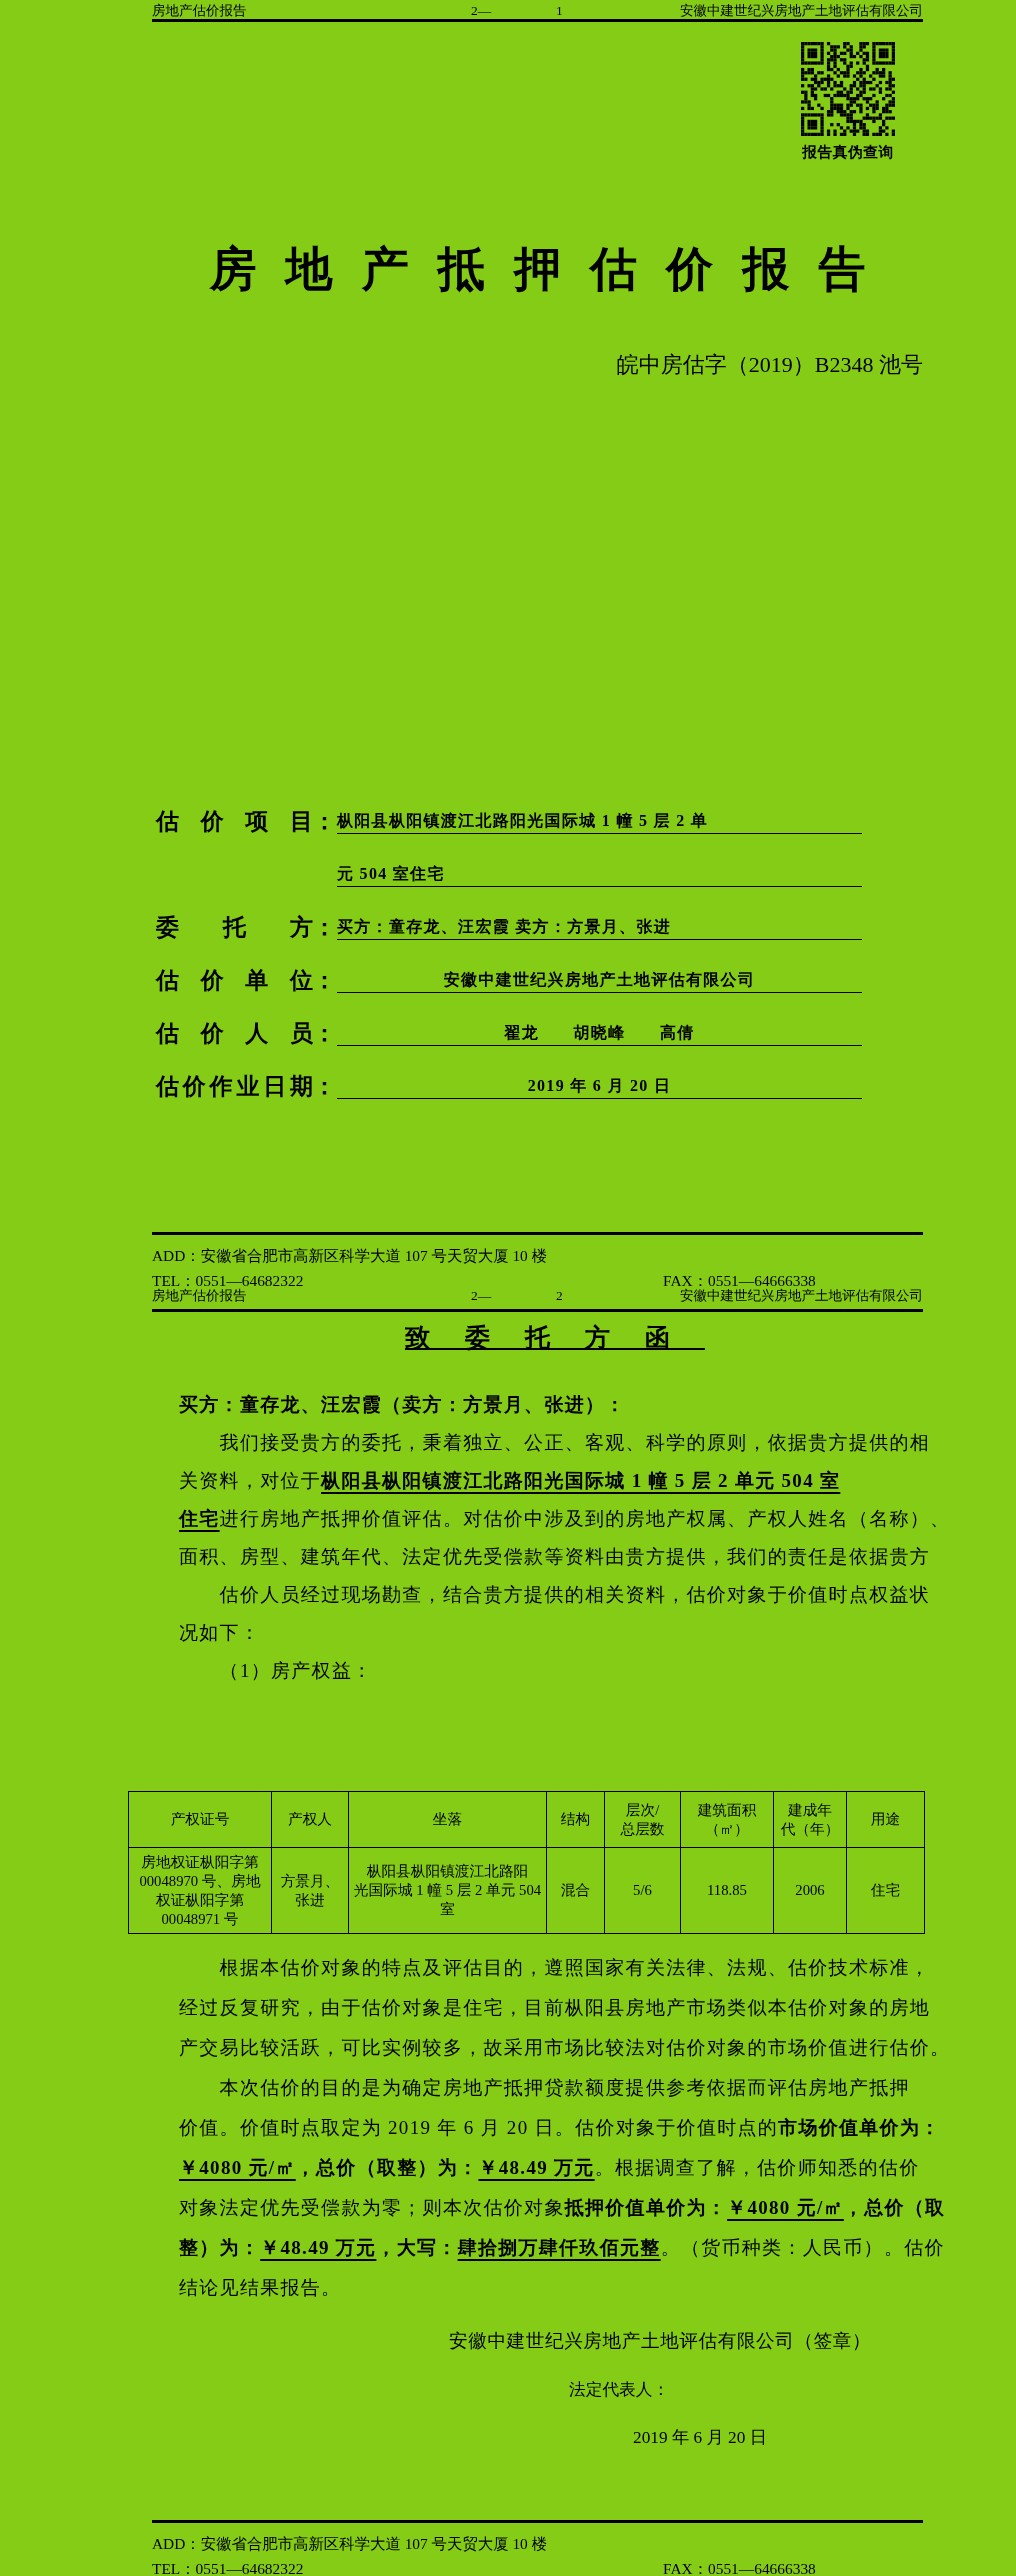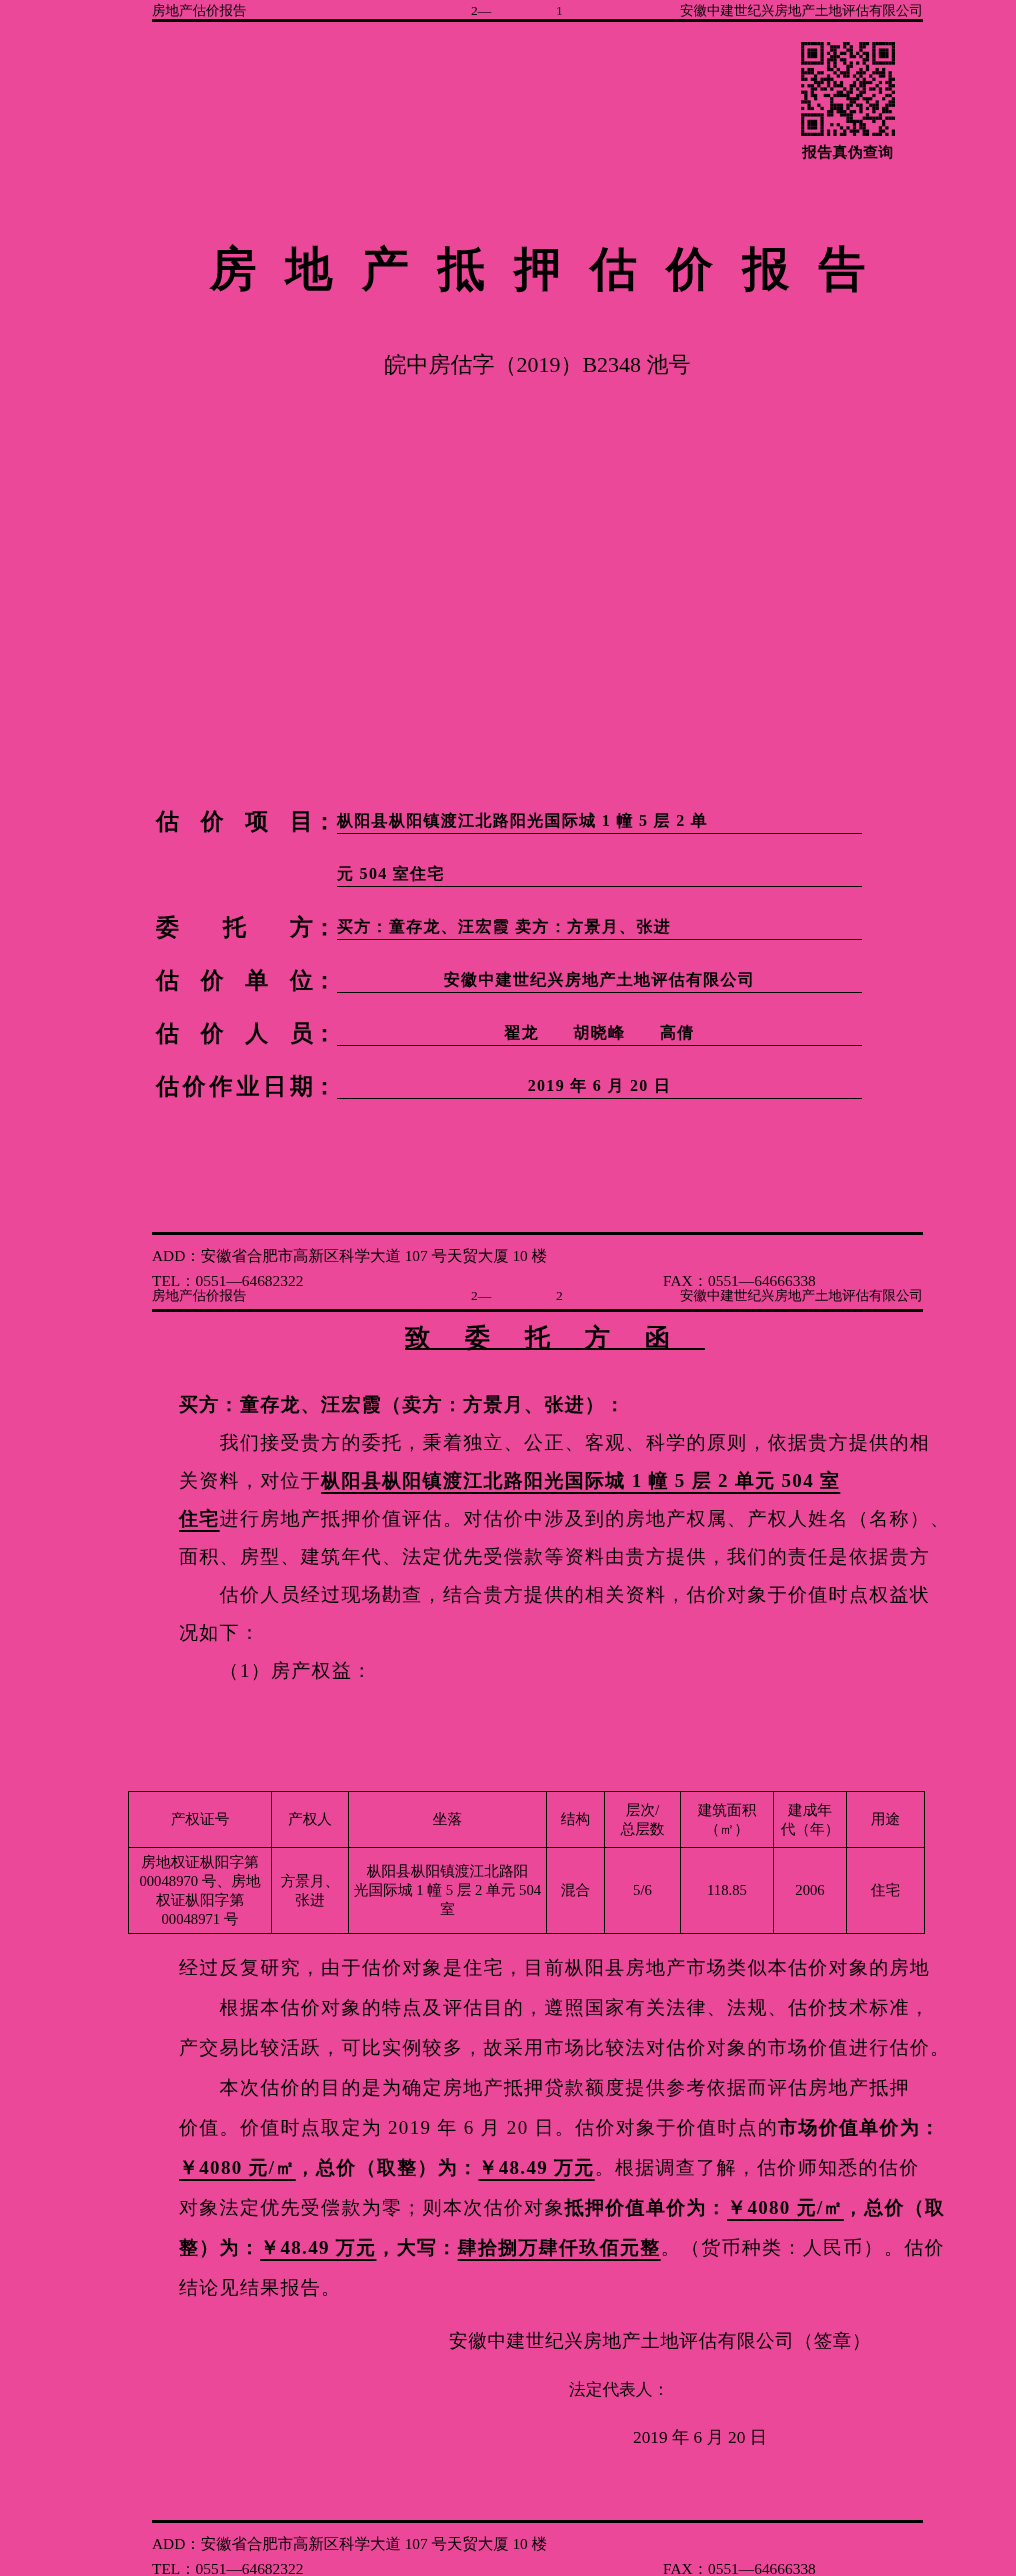--- a/index.html
+++ b/index.html
@@ -1,39 +1,39 @@
 <!DOCTYPE html>
 <html style="font-size:10.3px"><head>
 <meta charset="utf-8">
 <style>
   html,body{margin:0;padding:0;background:#888;}
   #doc{
     position:relative;width:1017px;height:2576px;margin:0 auto;
-    background:#ec4899;color:#000;overflow:hidden;
+    background:#84cc16;color:#000;overflow:hidden;
     font-family:"Liberation Serif","DejaVu Serif",serif;
   }
   .rule{position:absolute;left:152px;width:771px;height:3.2px;background:#000;}
   
   .run-hdr{position:absolute;left:0;width:100%;height:16.7px;font-size:13.5px;line-height:16.7px;}
   .run-hdr .h-doc{position:absolute;left:152px;}
   .run-hdr .h-prefix{position:absolute;left:471px;}
   .run-hdr .h-num{position:absolute;left:556px;}
   .run-hdr .h-co{position:absolute;right:94px;}
   
   .foot-add{position:absolute;left:152px;font-size:15.4px;white-space:nowrap;}
   .foot-tel{position:absolute;left:152px;font-size:15.4px;white-space:nowrap;}
   .foot-fax{position:absolute;left:663px;font-size:15.4px;white-space:nowrap;}
   
   .qr-wrap{position:absolute;left:801px;top:42px;width:94px;}
   .qr-wrap svg{display:block;}
   .qr-cap{margin-top:7px;width:94px;text-align:center;font-size:14.7px;font-weight:bold;letter-spacing:0.6px;white-space:nowrap;}
   
   .main-title{position:absolute;top:238px;left:152px;width:771px;margin:0;text-align:center;
     font-size:47px;font-weight:bold;letter-spacing:0.62em;text-indent:0.62em;white-space:nowrap;}
-  .report-no{position:absolute;top:350px;left:152px;width:771px;text-align:center;font-size:22px;white-space:nowrap;}
+  .report-no{position:absolute;top:350px;left:152px;width:771px;text-align:right;font-size:22px;white-space:nowrap;}
   
   .info{position:absolute;top:781px;left:156px;width:706px;}
   .irow{height:53px;display:flex;align-items:flex-end;}
   .ilabel{width:157px;font-size:23px;font-weight:bold;text-align:justify;text-align-last:justify;line-height:1.1;}
   .icolon{width:24px;font-size:23px;font-weight:bold;line-height:1.1;}
   .ivalue{flex:1;border-bottom:1.9px solid #000;padding-bottom:3px;font-size:16px;font-weight:bold;
     letter-spacing:1.3px;white-space:nowrap;line-height:1.15;}
   .ivalue.center{text-align:center;}
   
   .letter-title{position:absolute;top:1321px;left:152px;width:771px;margin:0;text-align:center;
@@ -581,22 +581,22 @@
           <td>5/6</td>
           <td>118.85</td>
           <td>2006</td>
           <td>住宅</td>
         </tr>
       </tbody>
     </table>
   </div>
 
   <div class="para para-b">
+    <div class="pline"><span>　　根据本估价对象的特点及评估目的，遵照国家有关法律、法规、估价技术标准，</span></div>
     <div class="pline"><span>经过反复研究，由于估价对象是住宅，目前枞阳县房地产市场类似本估价对象的房地</span></div>
-    <div class="pline"><span>　　根据本估价对象的特点及评估目的，遵照国家有关法律、法规、估价技术标准，</span></div>
     <div class="pline"><span>产交易比较活跃，可比实例较多，故采用市场比较法对估价对象的市场价值进行估价。</span></div>
     <div class="pline"><span>　　本次估价的目的是为确定房地产抵押贷款额度提供参考依据而评估房地产抵押</span></div>
     <div class="pline"><span>价值。价值时点取定为 2019 年 6 月 20 日。估价对象于价值时点的</span><span class="b">市场价值单价为：</span></div>
     <div class="pline"><span class="b u">￥4080 元/㎡</span><span class="b">，</span><span class="b">总价（取整）为：</span><span class="b u">￥48.49 万元</span><span>。根据调查了解，估价师知悉的估价</span></div>
     <div class="pline"><span>对象法定优先受偿款为零；则本次估价对象</span><span class="b">抵押价值单价为：</span><span class="b u">￥4080 元/㎡</span><span class="b">，总价（取</span></div>
     <div class="pline"><span class="b">整）为：</span><span class="b u">￥48.49 万元</span><span class="b">，</span><span class="b">大写：</span><span class="b u">肆拾捌万肆仟玖佰元整</span><span>。（货币种类：人民币）。估价</span></div>
     <div class="pline"><span>结论见结果报告。</span></div>
   </div>
 
   <div class="sig-co">安徽中建世纪兴房地产土地评估有限公司（签章）</div>

